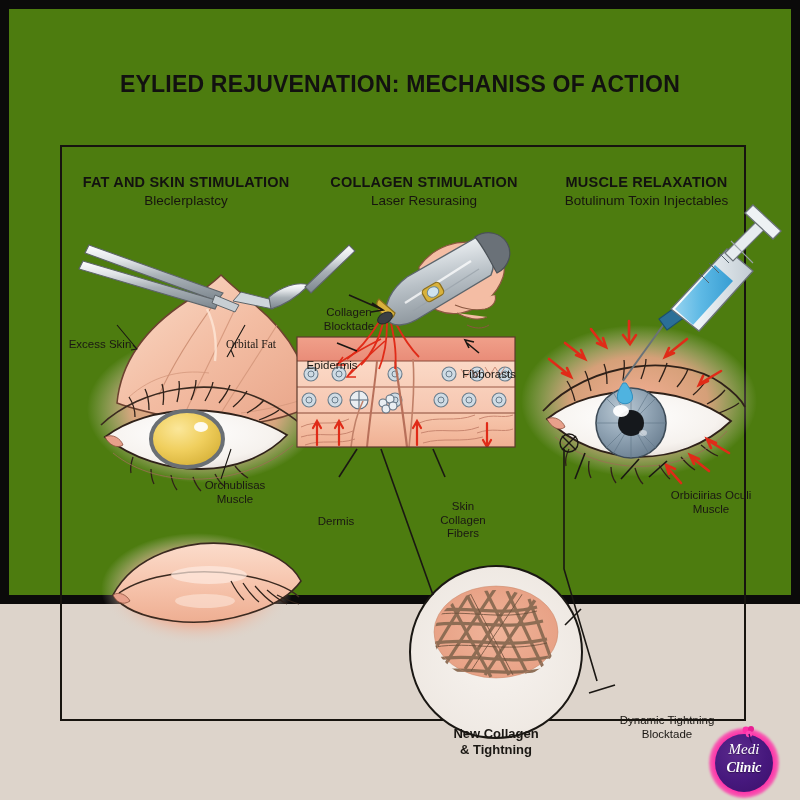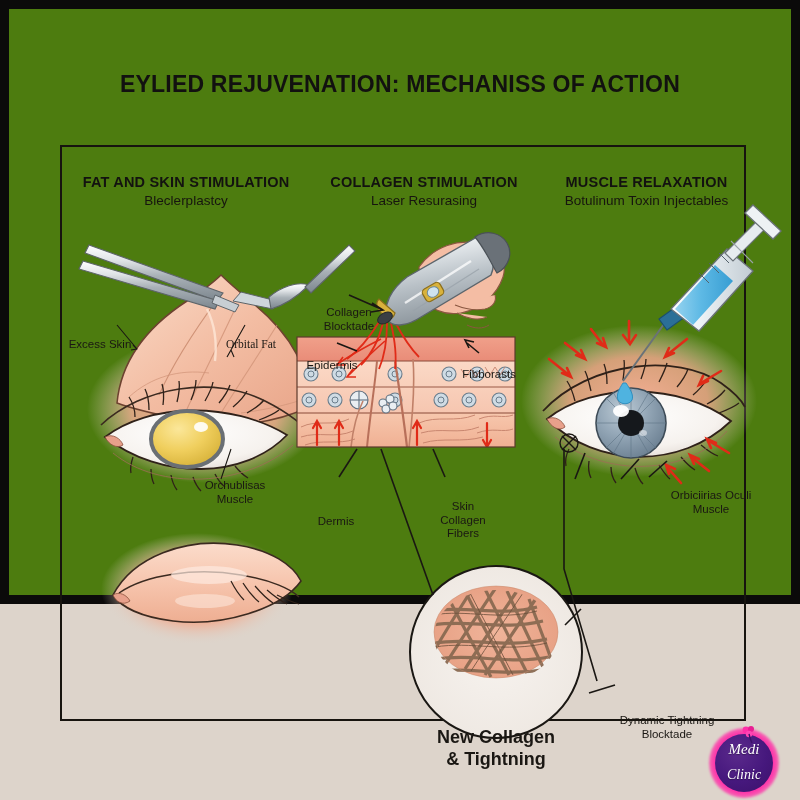--- a/index.html
+++ b/index.html
@@ -71,21 +71,21 @@
     border-radius:50%;
     background:radial-gradient(circle at 38% 32%, #5b2a8c 0%, #46187d 55%, #3b1169 100%);
   }
   .logo-txt{
     position:absolute;left:20px;top:20px;width:58px;
     text-align:center;color:#ffffff;
     font-family:"Liberation Serif",serif;
     font-style:italic;font-size:15px;line-height:1.0;
     text-shadow:0 1px 1px rgba(0,0,0,.4);
   }
-  .logo-txt .l2{display:block;font-size:14px;margin-top:11px;}
+  .logo-txt .l2{display:block;font-size:14px;margin-top:4px;font-weight:bold;}
   .logo-flower{
     position:absolute;left:44px;top:2px;width:20px;height:20px;
   }
 </style>
 </head>
 <body>
 
 <div id="poster">
 
   <div id="title">EYLIED REJUVENATION: MECHANISS OF ACTION</div>
@@ -577,21 +577,21 @@
 
   <div class="lbl" style="left:643px;top:441px;width:118px;">
     <span>Orbiciirias Oculi</span><br>
     <span>Muscle</span>
   </div>
   <div class="lbl" style="left:600px;top:666px;width:116px;">
     <span>Dynamic Tightning</span><br>
     <span>Blocktade</span>
   </div>
 
-  <div class="lbl" style="left:425px;top:678px;width:124px;font-size:18px;font-weight:bold;line-height:1.24;">
+  <div class="lbl" style="left:425px;top:678px;width:124px;font-size:13px;font-weight:bold;line-height:1.24;">
     <span>New Collagen</span><br>
     <span>&amp; Tightning</span>
   </div>
 
   <div id="logo">
     <div class="logo-glow"></div>
     <div class="logo-disc"></div>
     <svg class="logo-flower" viewBox="0 0 20 20">
       <circle cx="7" cy="6" r="3.4" fill="#ff2fa8"></circle>
       <circle cx="12" cy="5" r="3" fill="#e81e93"></circle>

